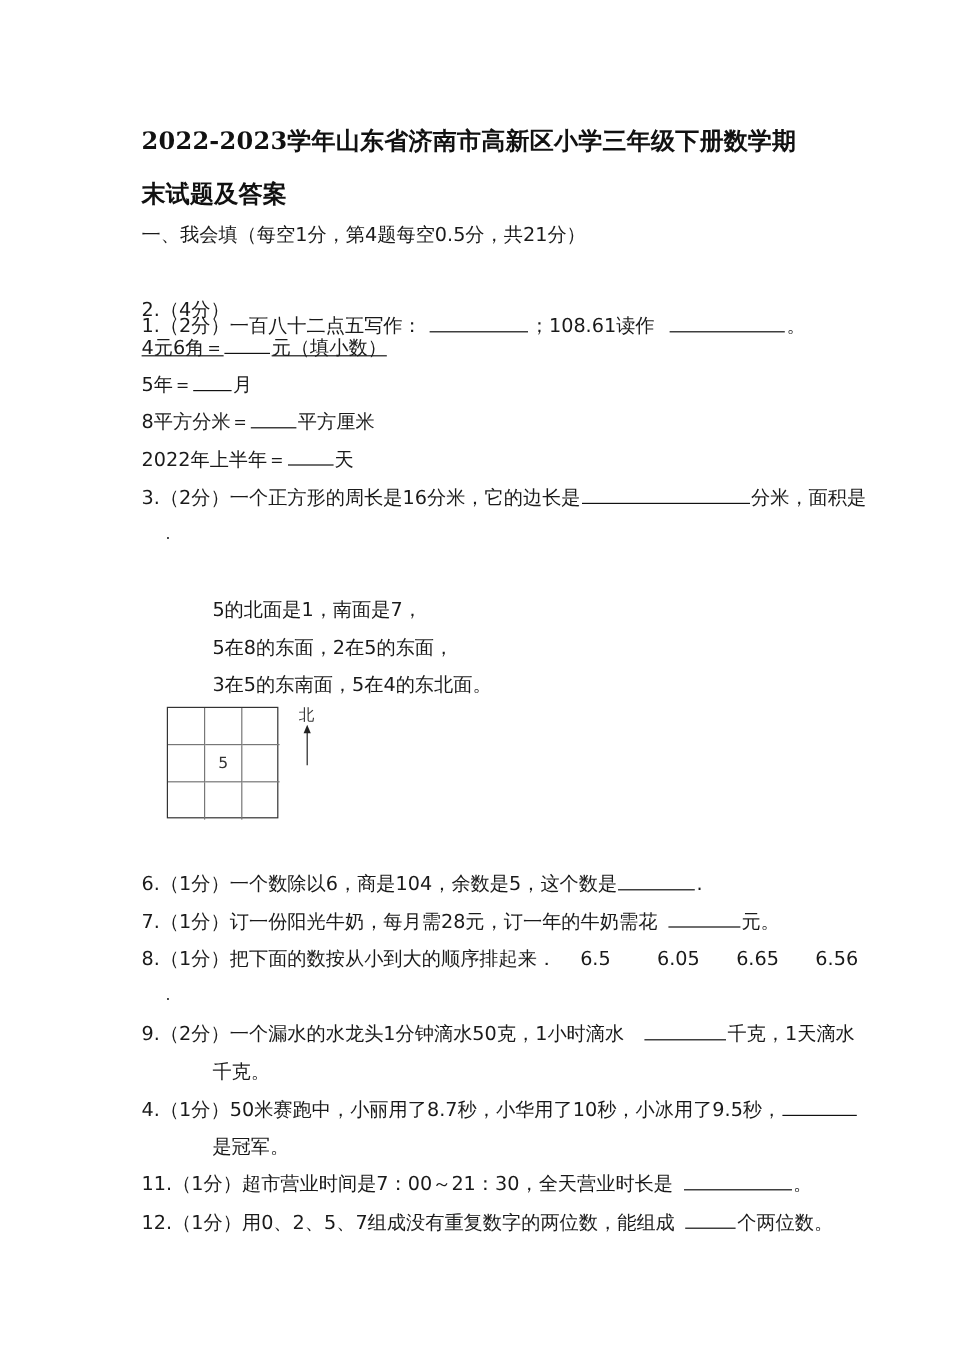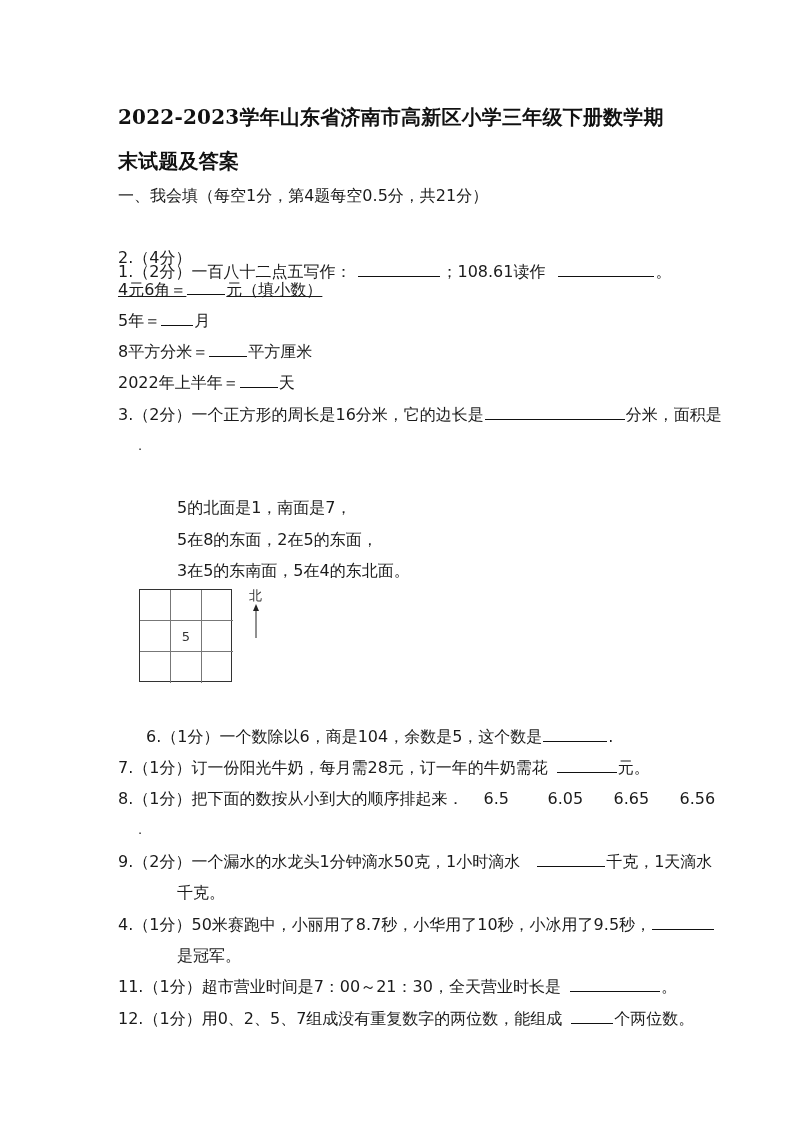--- a/index.html
+++ b/index.html
@@ -144,21 +144,21 @@
     <div class="cell r3"></div>
     <div class="cell c3 r3"></div>
   </div>
   <div class="north-label">北</div>
   <svg class="north-arrow" viewBox="0 0 12 34">
     <line x1="6" y1="4" x2="6" y2="34" stroke="#222" stroke-width="1"></line>
     <polygon points="6,0 3,7 9,7" fill="#222"></polygon>
   </svg>
 
 
-  <div class="line" style="top:729px;margin-left:28px;">
+  <div class="line" style="top:729px;">
     <span>6.（1分）一个数除以6，商是104，余数是5，这个数是</span><span class="blank" style="width:64px"></span><span>.</span>
   </div>
 
   <div class="line" style="top:760px;">
     <span>7.（1分）订一份阳光牛奶，每月需28元，订一年的牛奶需花</span><span class="gap" style="width:8px"></span><span class="blank" style="width:60px"></span><span>元。</span>
   </div>
 
   <div class="line numbers-row" style="top:791px;">
     <span>8.（1分）把下面的数按从小到大的顺序排起来．</span><span class="gap" style="width:20px"></span><span class="num" style="width:64px">6.5</span><span class="num" style="width:66px">6.05</span><span class="num" style="width:66px">6.65</span><span class="num">6.56</span>
   </div>

